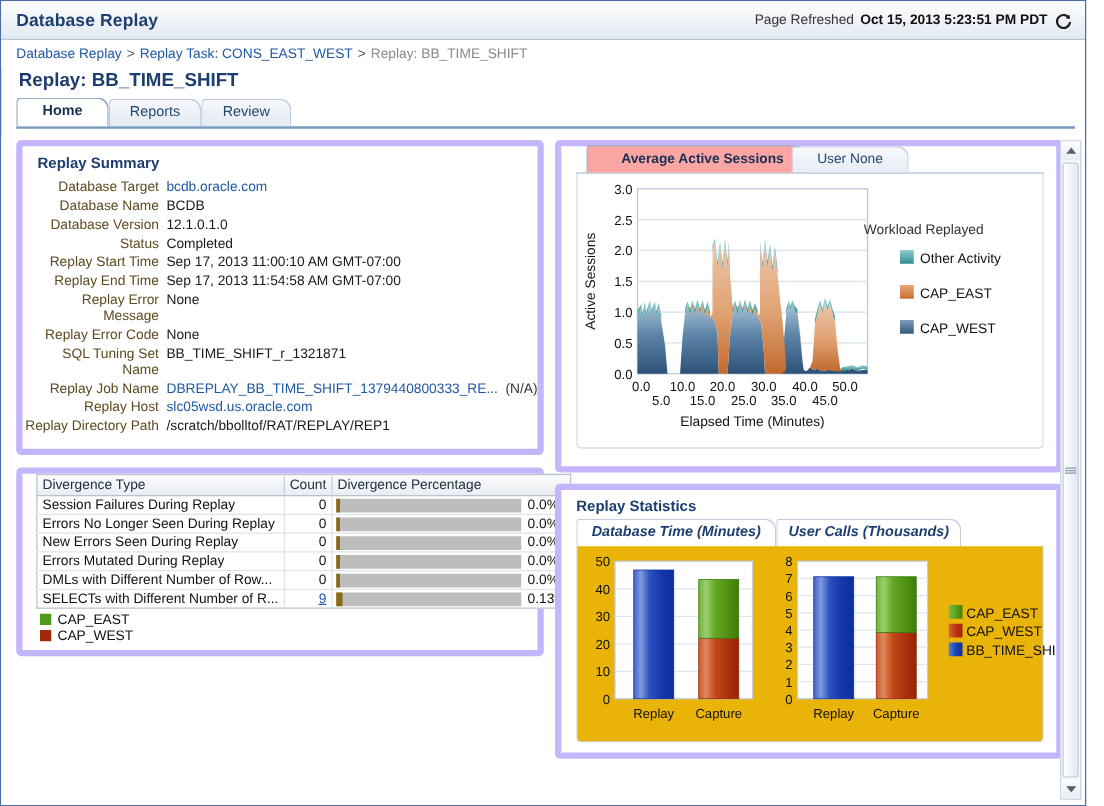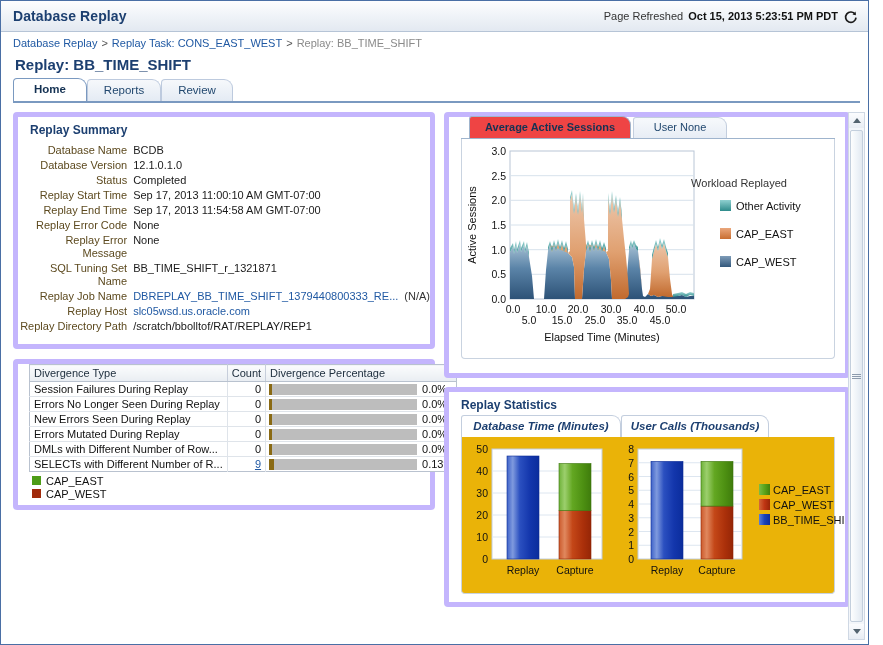--- a/index.html
+++ b/index.html
@@ -126,21 +126,21 @@
   .dlegend .tx{font-size:11px;color:#111;}
 
   
   .subtabs{position:relative;height:21px;margin:0 10px 0 12px;border-bottom:1px solid #9fb4cd;}
   .subtabs .stab{
     position:absolute;bottom:0;height:20px;line-height:19px;text-align:center;
     font-size:11px;color:#22486f;border:1px solid #c3cede;border-bottom:none;
     background:linear-gradient(to bottom,#f7f9fc,#e7edf5);
     border-radius:3px 9px 0 0;cursor:pointer;
   }
-  .subtabs .stab.sel{background:#ef4444;font-weight:bold;color:#153253;border-color:#9fb4cd;height:21px;line-height:20px;}
+  .subtabs .stab.sel{background:#fca5a5;font-weight:bold;color:#153253;border-color:#9fb4cd;height:21px;line-height:20px;padding-left:12px;}
 
   .chartbox{
     border:1px solid #c9d3e0;border-top:none;border-radius:0 0 4px 4px;
     margin:0 10px 8px 12px;background:#fff;position:relative;
   }
 
   
   .tick{font-size:10.5px;fill:#111;font-family:"Liberation Sans",sans-serif;}
   .axlbl{font-size:11px;fill:#111;font-family:"Liberation Sans",sans-serif;}
   .lgtitle{font-size:11px;fill:#333;font-family:"Liberation Sans",sans-serif;}
@@ -220,20 +220,24 @@
   </div>
 
   <div class="content">
 
     <div class="col-l">
 
       <div class="panel" style="padding-bottom:4px;">
         <div class="panel-hd">Replay Summary</div>
         <table class="props">
           <tbody>
+              <tr>
+            <td class="k">Database Target</td>
+            <td class="v"><a href="#">bcdb.oracle.com</a></td>
+          </tr>
           <tr>
             <td class="k">Database Name</td>
             <td class="v">BCDB</td>
           </tr>
           <tr>
             <td class="k">Database Version</td>
             <td class="v">12.1.0.1.0</td>
           </tr>
           <tr>
             <td class="k">Status</td>
@@ -241,25 +245,25 @@
           </tr>
           <tr>
             <td class="k">Replay Start Time</td>
             <td class="v">Sep 17, 2013 11:00:10 AM GMT-07:00</td>
           </tr>
           <tr>
             <td class="k">Replay End Time</td>
             <td class="v">Sep 17, 2013 11:54:58 AM GMT-07:00</td>
           </tr>
           <tr>
+            <td class="k" style="white-space:normal;">Replay Error Message</td>
+            <td class="v">None</td>
+          </tr>
+          <tr>
             <td class="k">Replay Error Code</td>
-            <td class="v">None</td>
-          </tr>
-          <tr>
-            <td class="k" style="white-space:normal;">Replay Error Message</td>
             <td class="v">None</td>
           </tr>
           <tr>
             <td class="k" style="white-space:normal;">SQL Tuning Set Name</td>
             <td class="v">BB_TIME_SHIFT_r_1321871</td>
           </tr>
           <tr>
             <td class="k">Replay Job Name</td>
             <td class="v" style="white-space:nowrap;">
               <a href="#">DBREPLAY_BB_TIME_SHIFT_1379440800333_RE...</a><span class="na">(N/A)</span>

